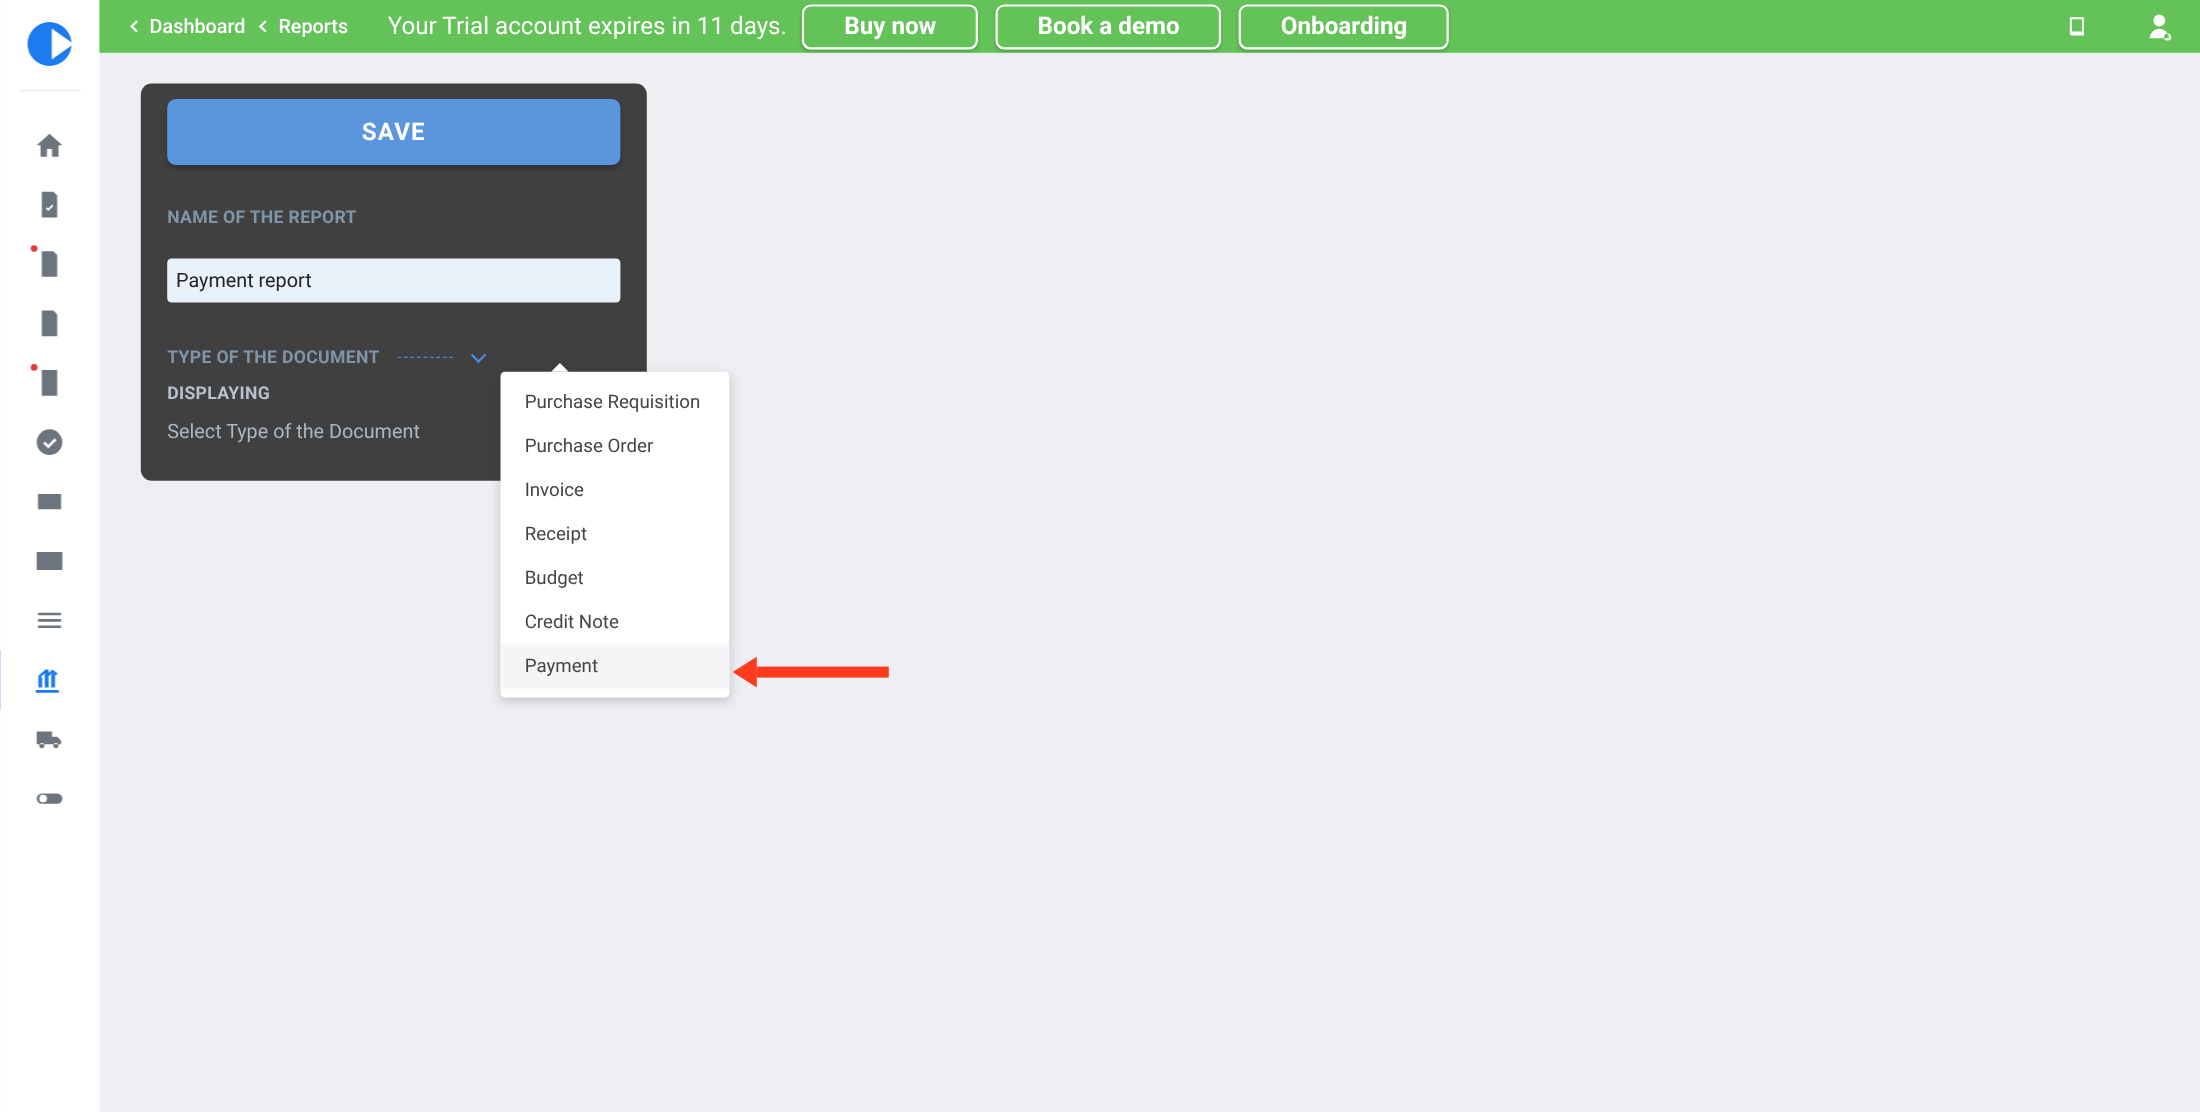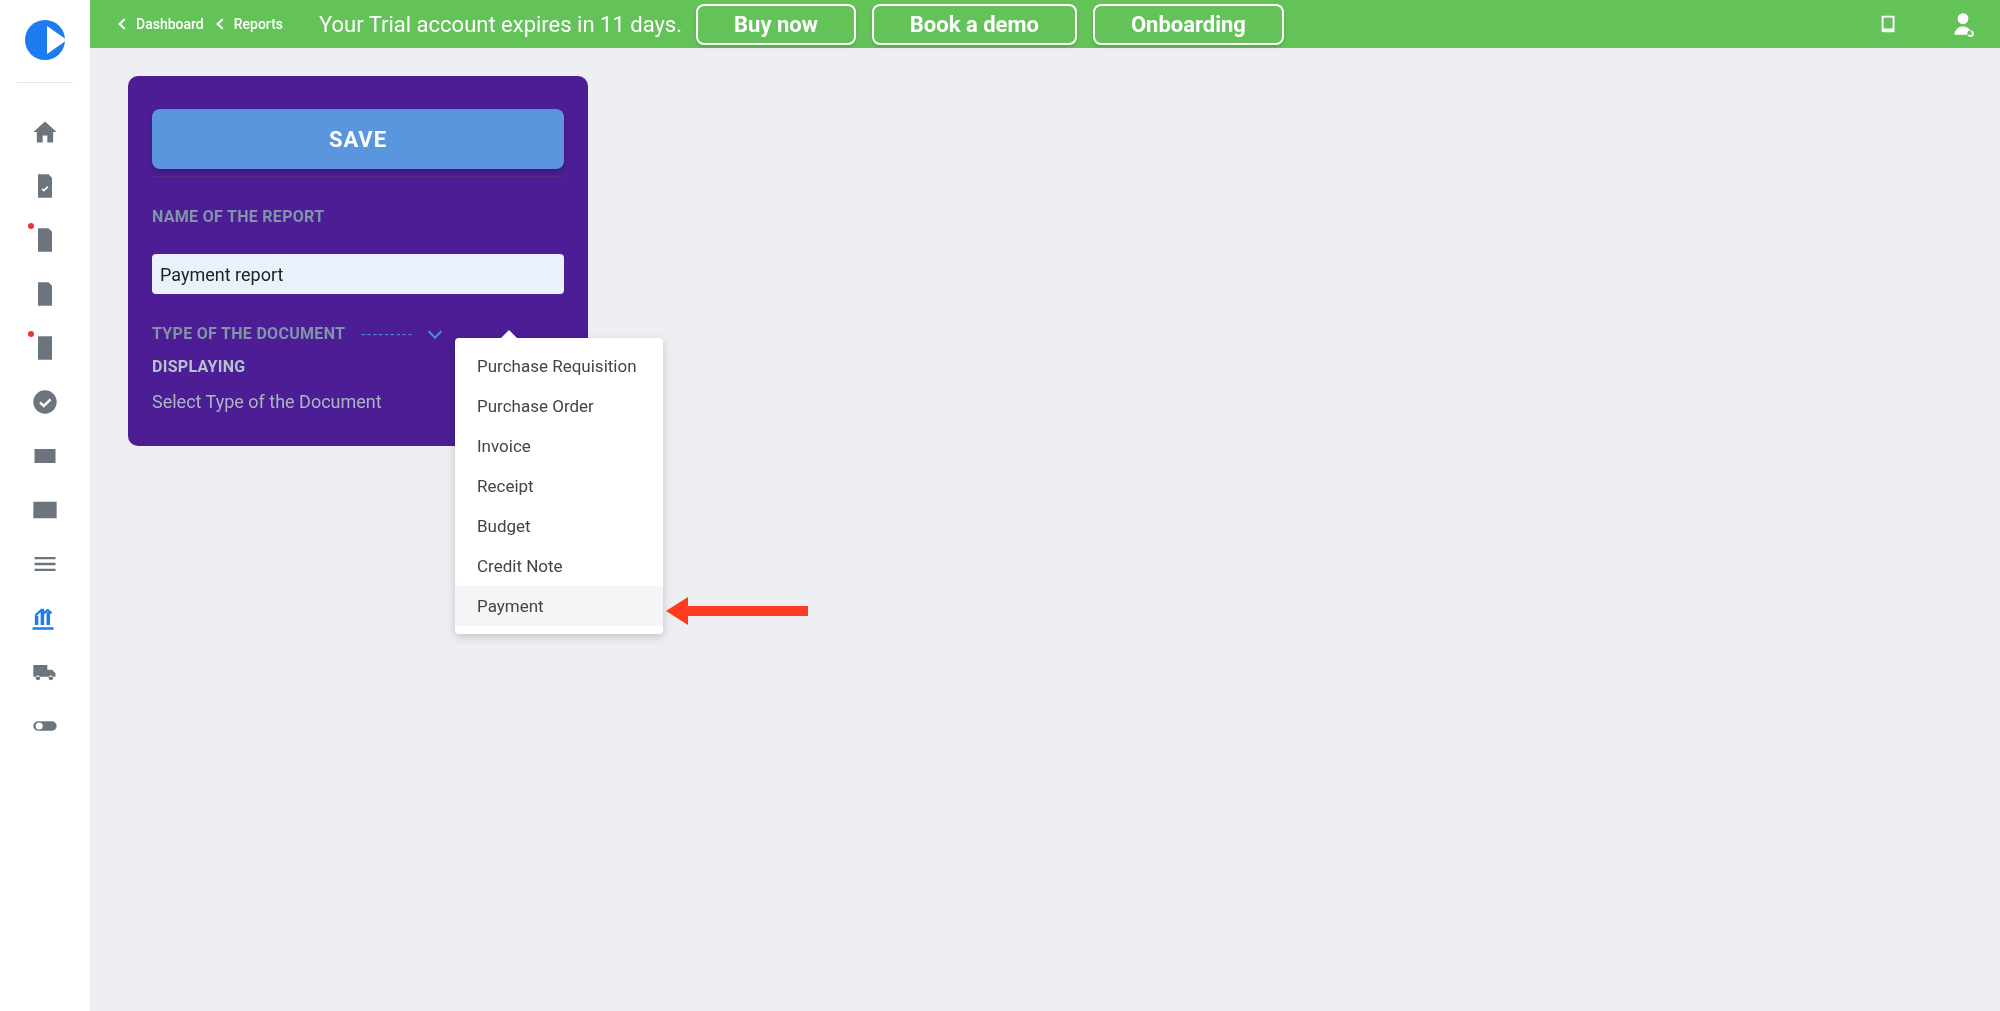--- a/index.html
+++ b/index.html
@@ -10,21 +10,21 @@
     position: fixed;
     top: 0; left: 90px; right: 0;
     height: 48px;
     background: #63c258;
     display: flex;
     align-items: center;
     padding: 0 24px 0 30px;
     color: #ffffff;
     z-index: 100;
   }
-  .breadcrumbs { display: flex; align-items: center; gap: 14px; font-size: 14px; font-weight: 500; }
+  .breadcrumbs { display: flex; align-items: center; gap: 14px; font-size: 18px; font-weight: 500; }
   .crumb { display: flex; align-items: center; gap: 6px; cursor: pointer; }
   .crumb .chev { width: 8px; height: 8px; border-left: 2px solid #fff; border-bottom: 2px solid #fff; transform: rotate(45deg); margin-right: 2px; display:inline-block; }
   .trial-msg { margin-left: 36px; font-size: 22px; font-weight: 400; }
   .banner-buttons { display: flex; gap: 16px; margin-left: 14px; }
   .banner-btn {
     background: transparent;
     border: 2px solid #fff;
     border-radius: 8px;
     color: #fff;
     font-size: 22px;
@@ -86,23 +86,23 @@
     padding: 28px 38px;
   }
   .page-title {
     font-size: 38px;
     font-weight: 700;
     color: #5a5a5a;
     margin-bottom: 28px;
   }
   .card {
     width: 460px;
-    background: #4c1d95;
+    background: #404040;
     border-radius: 10px;
-    padding: 33px 24px 34px;
+    padding: 14px 24px 34px;
     position: relative;
   }
   .save-btn {
     width: 100%;
     height: 60px;
     background: #5996de;
     color: #fff;
     border: none;
     border-radius: 8px;
     font-size: 22px;
@@ -122,21 +122,21 @@
   }
   .text-input {
     width: 100%;
     height: 40px;
     background: #e9f1fb;
     border: none;
     border-radius: 4px;
     padding: 0 8px;
     font-size: 18px;
     color: #222;
-    margin-bottom: 30px;
+    margin-bottom: 40px;
   }
   .select-row { display: flex; align-items: center; gap: 16px; margin-bottom: 14px; }
   .select-ghost { color: #4a8fe0; letter-spacing: 2px; font-size: 14px; }
   .chev-down { width: 10px; height: 10px; border-right: 2px solid #4a8fe0; border-bottom: 2px solid #4a8fe0; transform: rotate(45deg); display:inline-block; margin-top:-4px; }
   .muted-label { color: #b6c2cd; font-size: 16px; font-weight: 700; letter-spacing: 0.3px; margin-bottom: 15px; }
   .muted-text { color: #aab6c1; font-size: 18px; }
 
   
   .dropdown {
     position: absolute;

